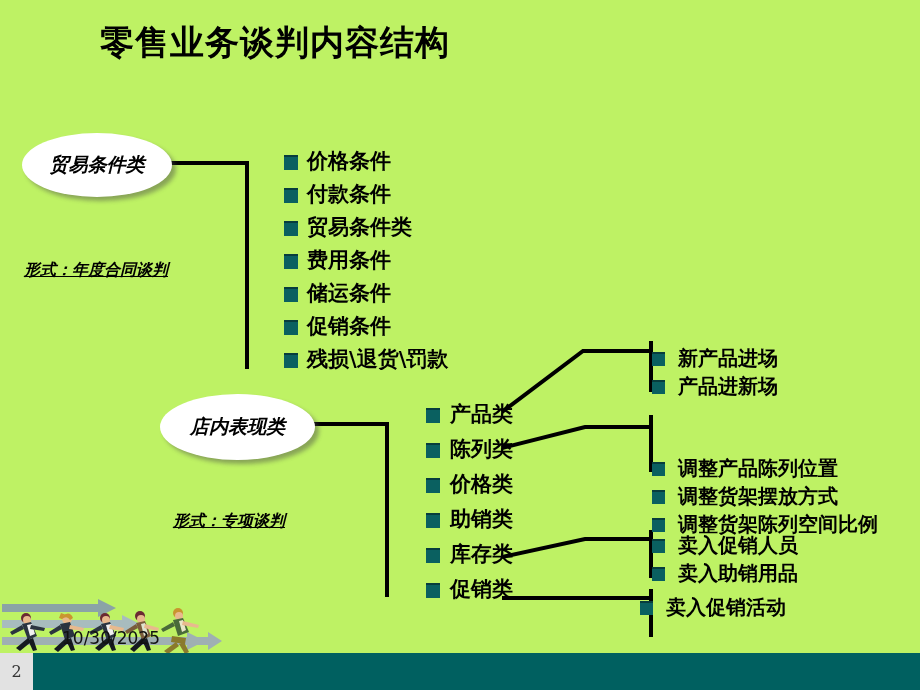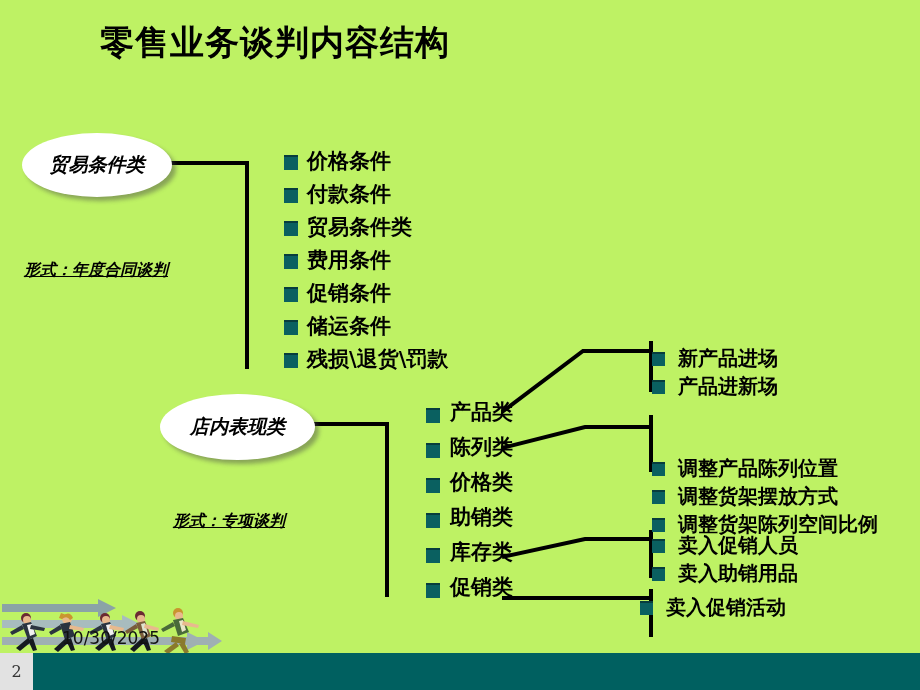--- a/index.html
+++ b/index.html
@@ -93,21 +93,21 @@
     display: inline-block;
   }
 
   
   #list-trade { left: 262px; top: 146px; }
   #list-trade .bitem { height: 33px; font-size: 21px; line-height: 30px; }
   #list-trade .bullet { width: 14px; height: 13px; margin-top: 9px; margin-right: 9px; }
 
   
   #list-instore { left: 404px; top: 398px; }
-  #list-instore .bitem { height: 35px; font-size: 21px; line-height: 31px; font-family: Liberation Mono, monospace; }
+  #list-instore .bitem { height: 35px; font-size: 21px; line-height: 31px; }
   #list-instore .bullet { width: 14px; height: 13px; margin-top: 10px; margin-right: 10px; }
 
   
   .rlist .bitem { font-size: 20px; line-height: 28px; height: 28px; }
   .rlist .bullet { width: 13px; height: 12px; margin-top: 8px; margin-right: 13px; }
   #list-product { left: 630px; top: 344px; }
   #list-display { left: 630px; top: 406px; margin-top: 48px; }
   #list-merch   { left: 630px; top: 531px; }
   #list-promo   { left: 618px; top: 593px; }
 
@@ -210,25 +210,25 @@
     <div class="bitem">
       <span class="bullet"></span>
       <span>贸易条件类</span>
     </div>
     <div class="bitem">
       <span class="bullet"></span>
       <span>费用条件</span>
     </div>
     <div class="bitem">
       <span class="bullet"></span>
+      <span>储运条件</span>
+    </div>
+    <div class="bitem">
+      <span class="bullet"></span>
       <span>促销条件</span>
-    </div>
-    <div class="bitem">
-      <span class="bullet"></span>
-      <span>储运条件</span>
     </div>
     <div class="bitem">
       <span class="bullet"></span>
       <span>残损\退货\罚款</span>
     </div>
   </div>
 
   <div class="blist" id="list-instore">
     <div class="bitem">
       <span class="bullet"></span>

